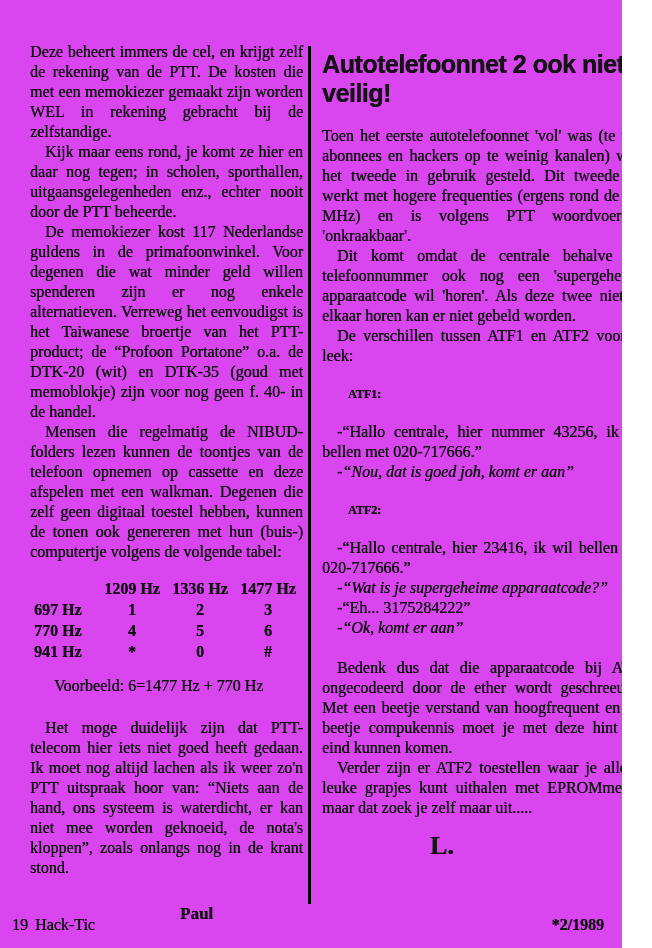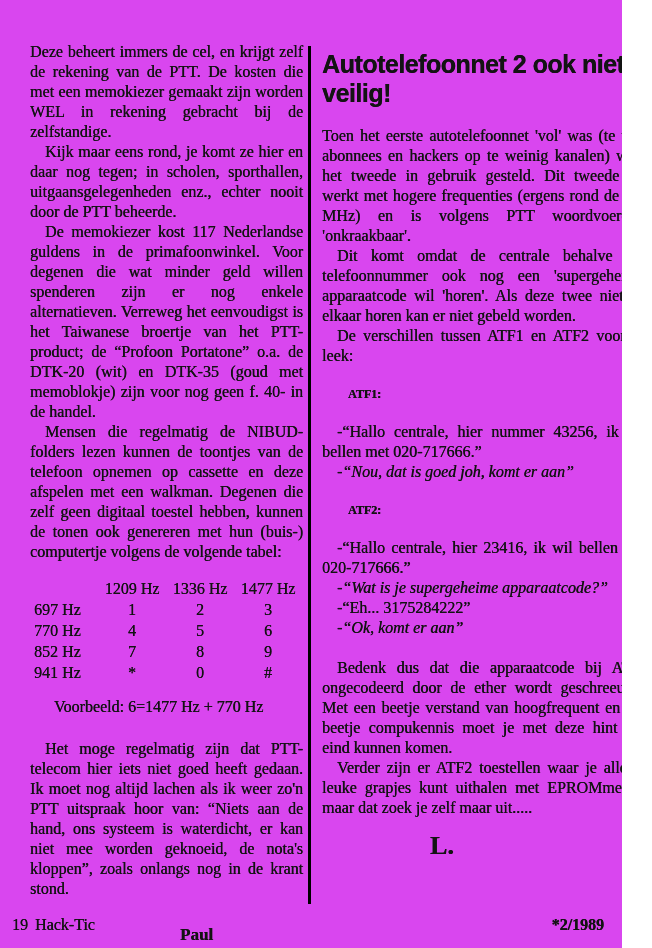--- a/index.html
+++ b/index.html
@@ -21,21 +21,21 @@
     font-family:"Liberation Sans","DejaVu Sans",sans-serif;
     font-weight:bold; font-size:25px; line-height:29px;
     letter-spacing:-0.5px; margin:0 0 18px 0; text-align:left;
   }
 
   .atf-label { margin:18px 0 18px 26px; font-size:12px; line-height:20px; font-weight:bold; }
   .italic { font-style:italic; }
 
   .dtmf { margin:16px 0 4px 4px; border-collapse:collapse; }
   .dtmf th, .dtmf td {
-    font-weight:normal; font-size:16px; line-height:19px;
+    font-weight:bold; font-size:16px; line-height:19px;
     padding:1px 0; text-align:center;
   }
   .dtmf th.row-label { text-align:left; width:64px; }
   .dtmf .freq-col { width:68px; }
 
   .example { margin:14px 0 0 24px; font-size:16px; line-height:20px; }
   .closing { margin-top:22px; }
 
   .signature-left  { margin:26px 0 0 150px; font-weight:bold; font-size:17px; line-height:20px; }
   .signature-right { margin:14px 0 0 108px; font-weight:bold; font-size:26px; line-height:28px; }
@@ -72,36 +72,30 @@
           <td>2</td>
           <td>3</td>
         </tr>
         <tr>
           <th class="row-label">770 Hz</th>
           <td>4</td>
           <td>5</td>
           <td>6</td>
         </tr>
         <tr>
-          <th class="row-label">852 Hz</th>
-          <td>7</td>
-          <td>8</td>
-          <td>9</td>
-        </tr>
-        <tr>
           <th class="row-label">941 Hz</th>
           <td>*</td>
           <td>0</td>
           <td>#</td>
         </tr>
       </tbody>
     </table>
 
     <p class="example">Voorbeeld: 6=1477 Hz + 770 Hz</p>
-    <p class="body indent closing">Het moge regelmatig zijn dat PTT-telecom hier iets niet goed heeft gedaan. Ik moet nog altijd lachen als ik weer zo'n PTT uitspraak hoor van: “Niets aan de hand, ons systeem is waterdicht, er kan niet mee worden geknoeid, de nota's kloppen”, zoals onlangs nog in de krant stond.</p>
+    <p class="body indent closing">Het moge duidelijk zijn dat PTT-telecom hier iets niet goed heeft gedaan. Ik moet nog altijd lachen als ik weer zo'n PTT uitspraak hoor van: “Niets aan de hand, ons systeem is waterdicht, er kan niet mee worden geknoeid, de nota's kloppen”, zoals onlangs nog in de krant stond.</p>
     <p class="signature-left">Paul</p>
   </div>
 
   <div class="divider"></div>
 
   <div class="col-right">
     <h1 class="title">Autotelefoonnet 2 ook niet veilig!</h1>
 
     <p class="body">Toen het eerste autotelefoonnet 'vol' was (te veel abonnees en hackers op te weinig kanalen) werd het tweede in gebruik gesteld. Dit tweede net werkt met hogere frequenties (ergens rond de 400 MHz) en is volgens PTT woordvoerders 'onkraakbaar'.</p>
     <p class="body indent">Dit komt omdat de centrale behalve een telefoonnummer ook nog een 'supergeheime' apparaatcode wil 'horen'. Als deze twee niet bij elkaar horen kan er niet gebeld worden.</p>

